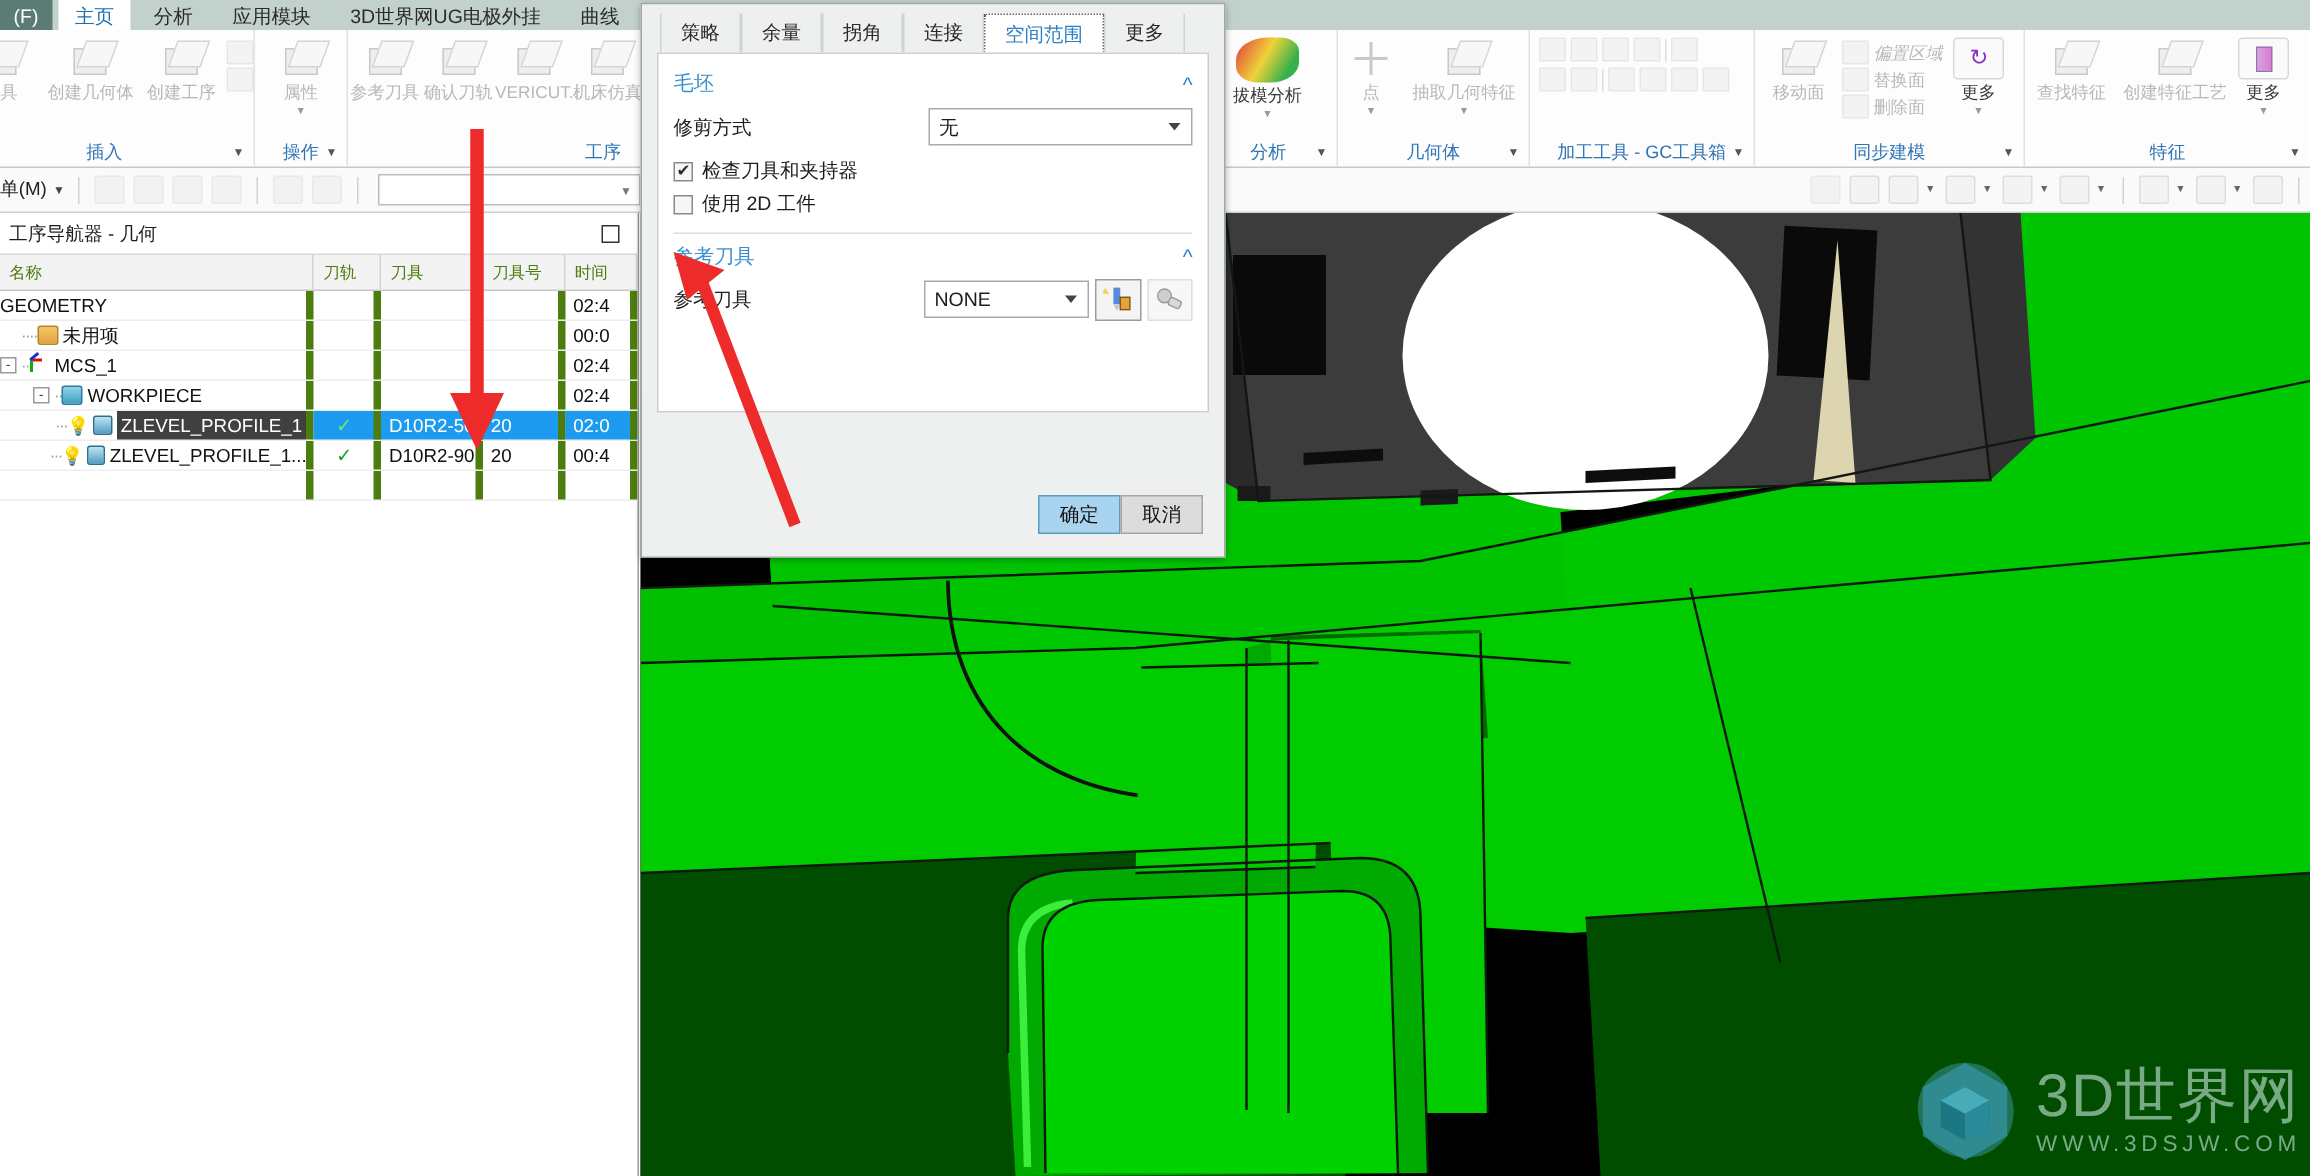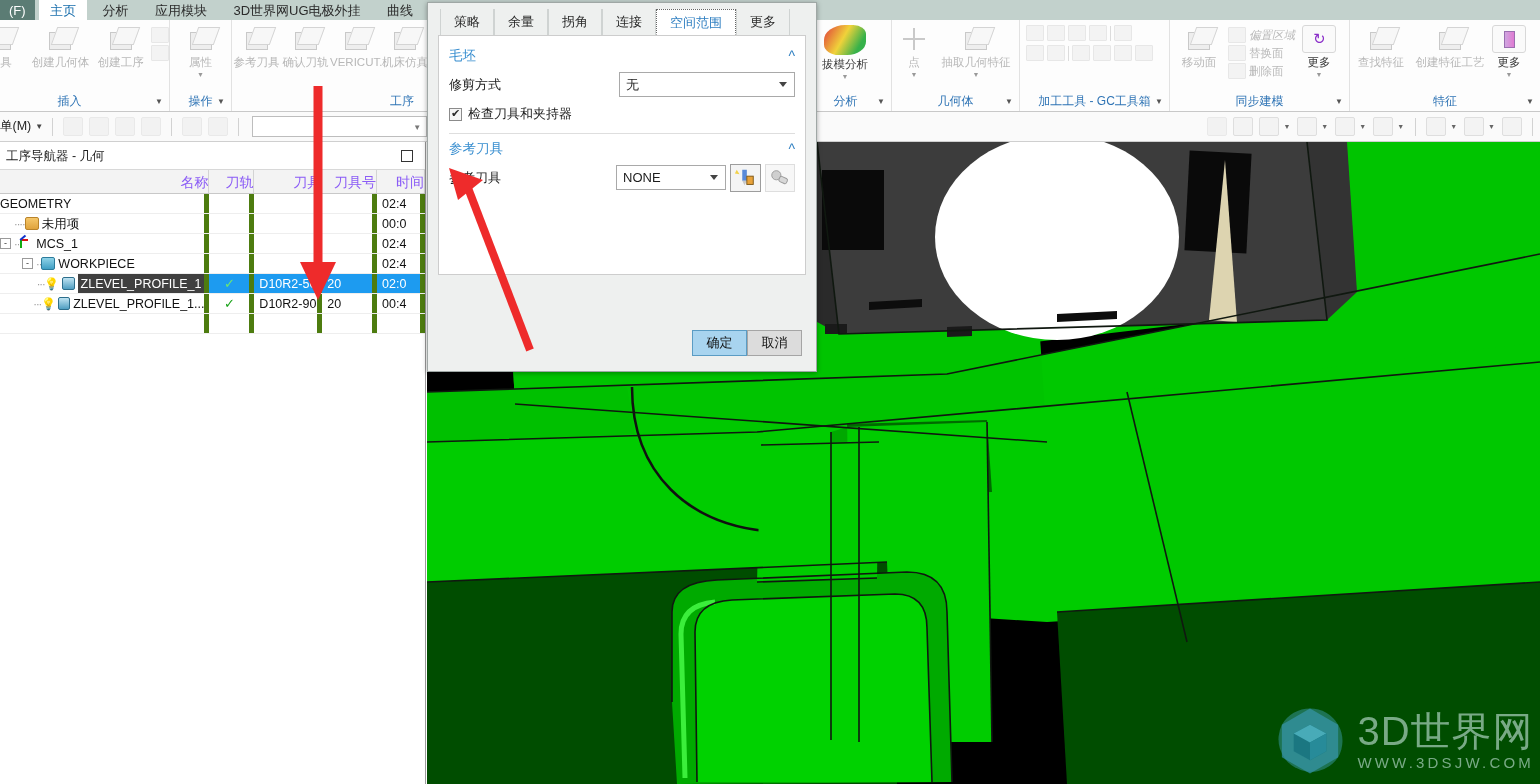--- a/index.html
+++ b/index.html
@@ -87,22 +87,22 @@
     background:#fff; border-right:1px solid #9a9a9a; overflow:hidden;
   }
   .navtitle {
     height:28px; line-height:28px; font-size:12.5px; color:#1c1c1c;
     padding-left:6px; border-bottom:1px solid #d8d8d8; position:relative;
     background:#fff;
   }
   .navtitle .sq { position:absolute; right:12px; top:8px; width:12px; height:12px;
                   border:1.5px solid #333; }
   .colhead { display:flex; height:24px; background:#f3f3f3; border-bottom:1px solid #c8c8c8; }
-  .colhead div { font-size:14px; color:#8b5cf6; line-height:24px; padding-left:6px;
-                 border-right:1px solid #d3d3d3;text-align:right; }
+  .colhead div { font-size:11px; color:#4d7c0f; line-height:24px; padding-left:6px;
+                 border-right:1px solid #d3d3d3; }
   .c-name{width:210px;} .c-path{width:45px;} .c-tool{width:68px;}
   .c-tnum{width:55px;} .c-time{width:48px;border-right:none;}
 
   .trow { display:flex; height:20px; border-bottom:1px solid #eee; }
   .trow > div { font-size:12.5px; color:#111; line-height:20px; overflow:hidden;
                 white-space:nowrap; border-right:5px solid #4d7c0f; }
   .trow .c-name{ padding-left:0; display:flex; align-items:center; }
   .trow .c-path{ text-align:center; }
   .trow .c-tool, .trow .c-tnum, .trow .c-time{ padding-left:5px; }
   .trow.sel .c-name .nlabel { background:#404040; color:#fff; padding:0 3px; }
@@ -652,20 +652,24 @@
         <span class="lab">修剪方式</span>
         <span class="sel2">
           <span>无</span>
           <span class="car"></span>
         </span>
       </div>
       <div class="cbrow">
         <span class="cbox checked"></span>
         <span class="cl">检查刀具和夹持器</span>
       </div>
+      <div class="cbrow">
+        <span class="cbox"></span>
+        <span class="cl">使用 2D 工件</span>
+      </div>
 
       <div class="hr"></div>
 
       <div class="sect">
         <span class="st">参考刀具</span>
         <span class="chev">^</span>
       </div>
       <div class="row">
         <span class="lab">参考刀具</span>
         <span class="sel2" style="flex:0 0 110px">

